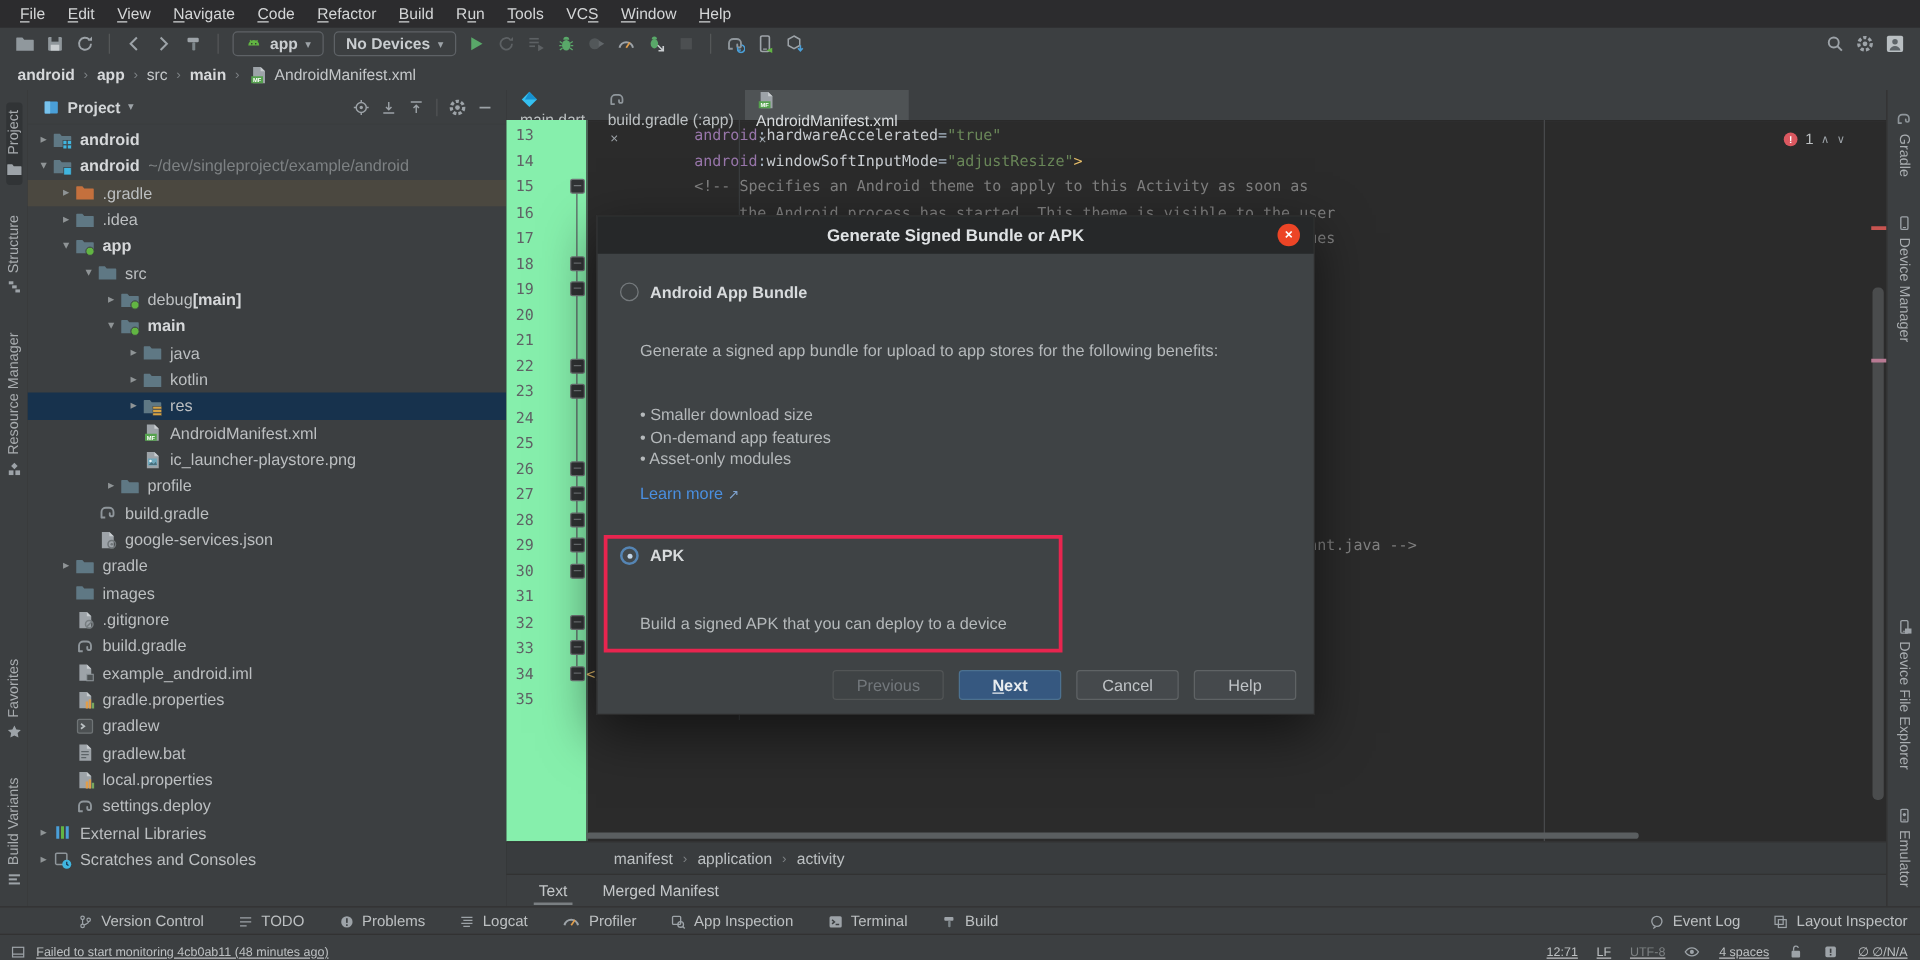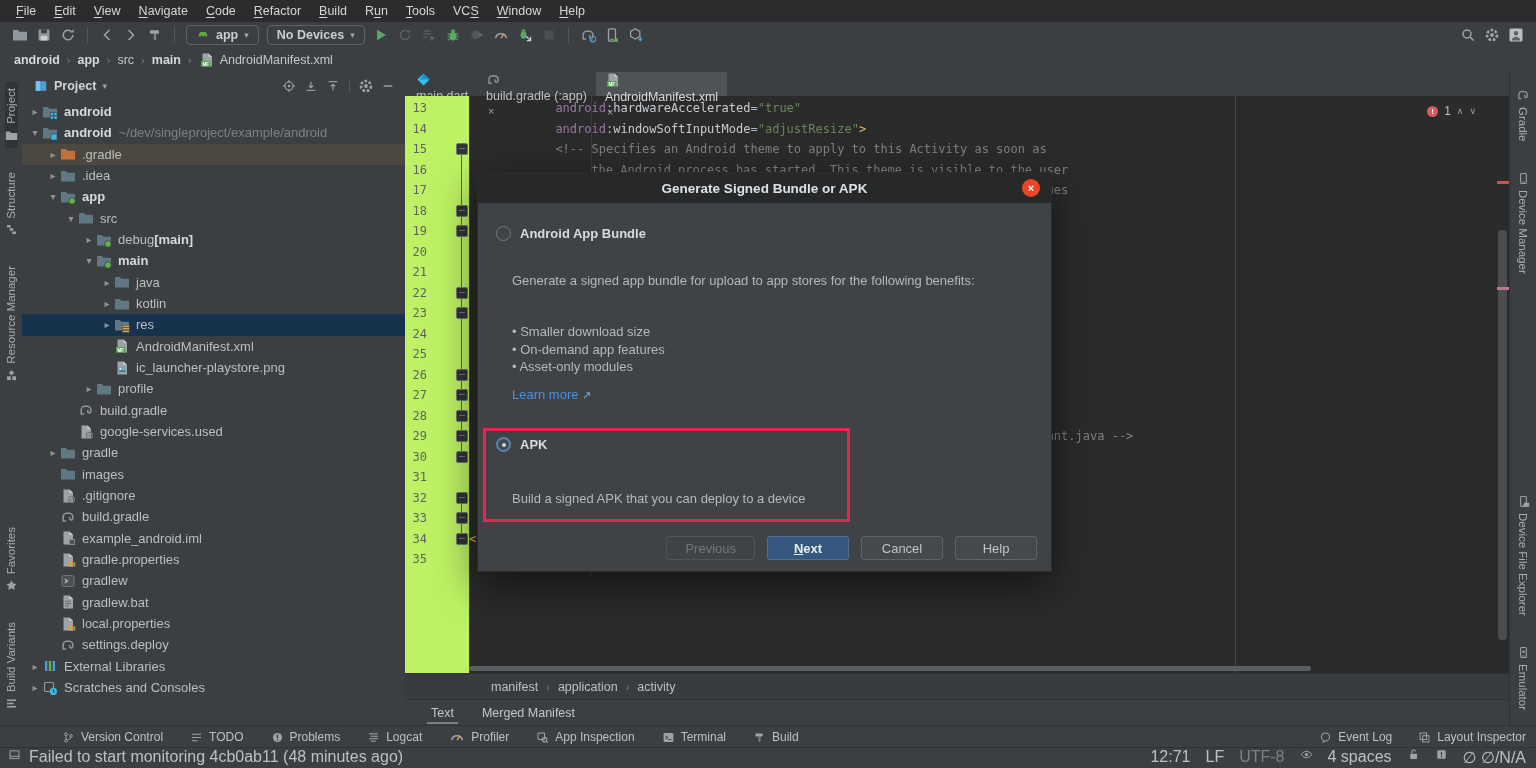--- a/index.html
+++ b/index.html
@@ -67,21 +67,21 @@
   .trow.hl{background:#4b4840;}
 
   
   #editor{position:absolute;left:405px;top:72px;right:26px;bottom:42px;background:var(--editor-bg);}
   #etabs{position:absolute;top:0;left:0;right:0;height:24px;background:var(--panel);
     border-bottom:1px solid #2a2a2a;display:flex;align-items:stretch;padding-left:2px;}
   .etab{display:flex;align-items:flex-start;gap:2px;padding:0 9px;color:#bcc0c2;font-size:12.5px;flex-direction:column;}
   .etab.active{background:#4f5355;color:#d9dcde;}
   .etab .x{color:#9da3a8;font-size:11px;margin-left:2px;}
   #ebody{position:absolute;top:24px;left:0;right:0;bottom:52px;overflow:hidden;}
-  #gutter{position:absolute;top:0;left:0;width:64px;bottom:0;background:#bef264;border-right:1px solid #3a3d3f;}
+  #gutter{position:absolute;top:0;left:0;width:64px;bottom:0;background:#86efac;border-right:1px solid #3a3d3f;}
   .lnum{position:absolute;left:0;width:22px;text-align:right;color:#606366;
     font:12px "DejaVu Sans Mono",monospace;line-height:20.5px;}
   .fold{position:absolute;left:51px;width:10px;height:10px;border:1px solid #707477;border-radius:2px;background:#313335;z-index:2;}
   .fold:after{content:"";position:absolute;left:2px;right:2px;top:4px;height:1px;background:#707477;}
   .fline{position:absolute;left:56px;width:1px;background:#5b5f62;z-index:1;}
   #code{position:absolute;left:64px;top:0;right:0;bottom:0;}
   .cl{position:absolute;left:0;white-space:pre;font:12px "DejaVu Sans Mono",monospace;line-height:20.5px;}
   .tk-n{color:#9876aa}.tk-a{color:#c8ccd0}.tk-p{color:#a9b7c6}.tk-v{color:#6a8759}.tk-t{color:#e8bf6a}.tk-c{color:#808080}
   #indent-guide{position:absolute;left:122px;top:0;height:480px;width:1px;background:#3a3d3f;}
   #margin-line{position:absolute;left:830px;top:0;bottom:0;width:1px;background:#47494b;}
@@ -130,21 +130,21 @@
 
   
   #bottombar{position:absolute;left:0;right:0;bottom:20px;height:22px;background:var(--panel);
     border-top:1px solid #323232;display:flex;align-items:center;padding:0 10px 0 62px;font-size:12px;color:#bdc0c2;}
   .bb-item{display:flex;align-items:center;gap:6px;margin-right:27px;}
   #bottombar .spring{flex:1;}
   .bb-item.r{margin-right:0;margin-left:26px;}
 
   
   #statusbar{position:absolute;left:0;right:0;bottom:0;height:20px;background:var(--panel);
-    border-top:1px solid #323232;display:flex;align-items:flex-start;padding:0 10px 0 8px;font-size:16px;color:#bdc0c2;}
+    border-top:1px solid #323232;display:flex;align-items:flex-end;padding:0 10px 0 8px;font-size:10px;color:#bdc0c2;text-decoration:underline;}
   #statusbar .msg{margin-left:8px;}
   #statusbar .spring{flex:1;}
   .sb-item{margin-left:15px;display:flex;align-items:center;}
   .sb-item.dimtxt{color:#7d8183;}
 </style>
 </head>
 <body>
 
 <div id="app">
   <div id="menubar">
@@ -629,21 +629,21 @@
         <div class="trow" style="padding-left:42px;">
     <span class="chv"></span>
     <span class="ticn icon">
             <svg width="16" height="16" viewBox="0 0 16 16">
               <path d="M3.5 1.5h6l3.5 3.5v9.5H3.5z" fill="#9da3a8"></path>
               <path d="M9.5 1.5l3.5 3.5H9.5z" fill="#c9cdd0"></path>
               <circle cx="11.4" cy="11.4" r="3" fill="none" stroke="#6f7578" stroke-width="1.2"></circle>
               <circle cx="11.4" cy="11.4" r="1" fill="#6f7578"></circle>
             </svg>
           </span>
-    <span class="lbl">google-services.used</span>
+    <span class="lbl">google-services.json</span>
   </div>
         <div class="trow" style="padding-left:24px;">
     <span class="chv">▸</span>
     <span class="ticn icon">
             <svg width="16" height="16" viewBox="0 0 16 16">
               <path d="M1.5 3h4.4l1.5 1.8h7.1c.3 0 .5.2.5.5v8.2H1V3.5c0-.3.2-.5.5-.5z" fill="#5f7884"></path>
             </svg>
           </span>
     <span class="lbl">gradle</span>
   </div>

